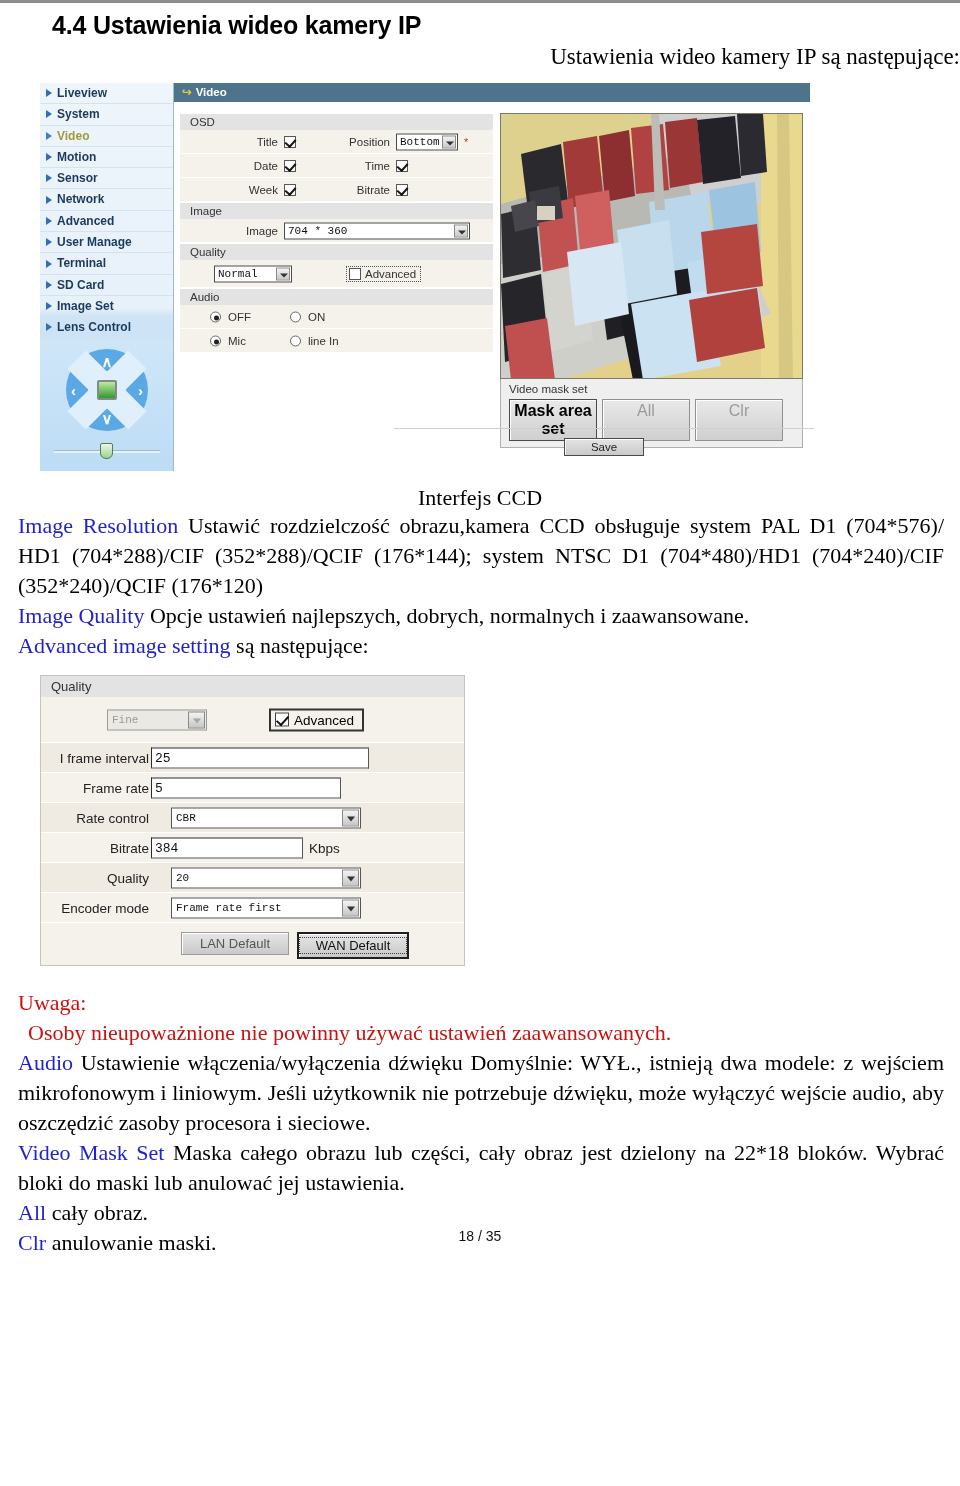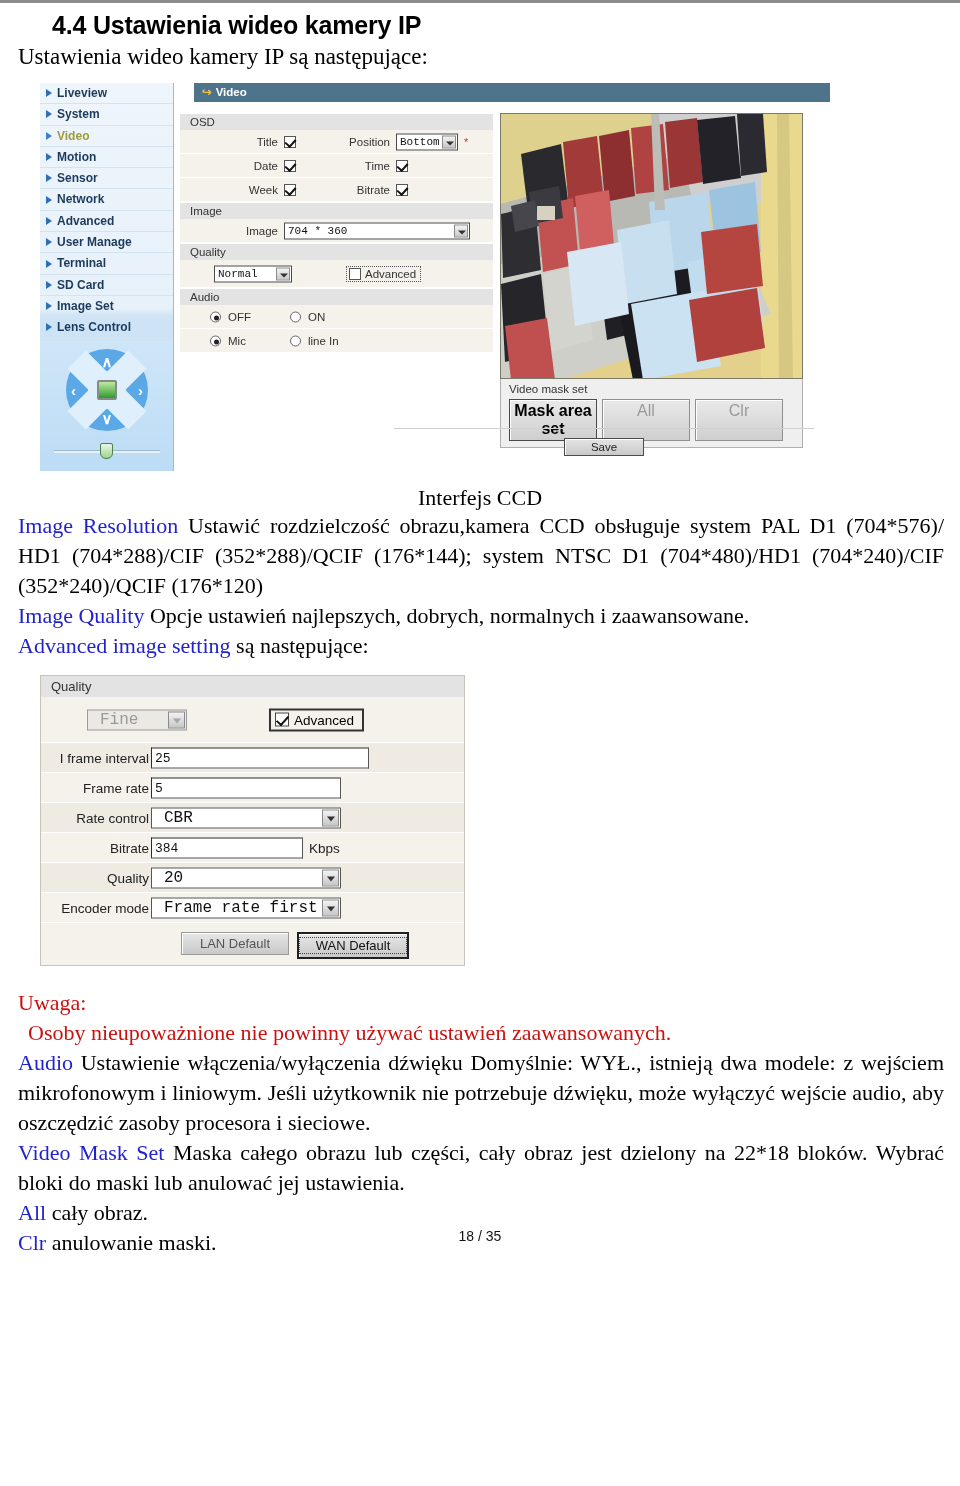--- a/index.html
+++ b/index.html
@@ -16,21 +16,21 @@
 
   .page { padding:0; position:relative; }
 
   h1.doc-title {
     font-family:"Liberation Sans", sans-serif;
     font-size:25px; font-weight:bold;
     margin:10px 0 0 52px; padding:0; line-height:30px;
     letter-spacing:-0.2px;
   }
   .doc-sub {
-    font-size:23px; margin:3px 0 0 18px; line-height:28px;
+    font-size:23px; margin:3px 0 0 18px; line-height:28px;text-align:right;
   }
 
   
   .ui-shot {
     position:relative; margin:12px 0 0 40px;
     width:775px; height:390px;
     background:#ffffff;
     font-family:"Liberation Sans", sans-serif;
   }
   
@@ -79,21 +79,20 @@
     border:2px solid #888; border-radius:2px;
   }
   .slider { position:absolute; left:14px; top:102px; width:106px; height:16px; }
   .slider .track{position:absolute;left:0;top:7px;width:106px;height:3px;background:#e6f2fb;border-top:1px solid #9fb9cf;}
   .slider .thumb{position:absolute;left:46px;top:0;width:13px;height:16px;background:linear-gradient(to bottom,#eaf7e6,#9bd48e);border:1px solid #4f7f4a;border-radius:2px 2px 6px 6px;}
 
   
   .main {
     position:absolute; left:134px; top:0; width:641px; height:388px;
     background:#ffffff;
-    padding-left:20px;
   }
   .vid-header {
     height:19px; background:#4d748b; color:#fff;
     font-size:11.5px; line-height:19px; padding-left:8px; font-weight:bold;
     width:636px;
   }
   .vid-header .arrow { color:#e8c24a; margin-right:4px; font-weight:bold; }
 
   .form-col { position:absolute; left:6px; top:30px; width:313px; }
   .grp-head {
@@ -188,22 +187,22 @@
     position:absolute;top:50%;transform:translateY(-50%);right:auto;
     font-size:13.5px;color:#222;text-align:right;
   }
   .qinput{
     position:absolute;top:50%;transform:translateY(-50%);height:21px;background:#fff;
     border:1px solid #555;border-top-color:#2b2b2b;border-left-color:#2b2b2b;
     font-family:"Liberation Mono",monospace;font-size:13px;line-height:19px;padding-left:3px;color:#111;
   }
   .qsel{
     position:absolute;top:50%;transform:translateY(-50%);height:21px;background:#fff;
-    border:1px solid #555;font-family:"Liberation Mono",monospace;font-size:16px;
-    line-height:19px;padding-left:12px;color:#111;
+    border:1px solid #555;font-family:"Liberation Mono",monospace;font-size:11px;
+    line-height:19px;padding-left:4px;color:#111;margin-left:20px;
   }
   .qsel.disabled{background:#ebe9e4;color:#9a9a9a;border-color:#9a9a9a;}
   .qsel .btn2{
     position:absolute;right:1px;top:1px;width:17px;height:17px;
     background:linear-gradient(to bottom,#f4f4f4,#c6c6c6);border:1px solid #8a8a8a;
   }
   .qsel .btn2::after{
     content:"";position:absolute;left:4px;top:6px;width:0;height:0;
     border-left:4px solid transparent;border-right:4px solid transparent;border-top:5px solid #333;
   }

